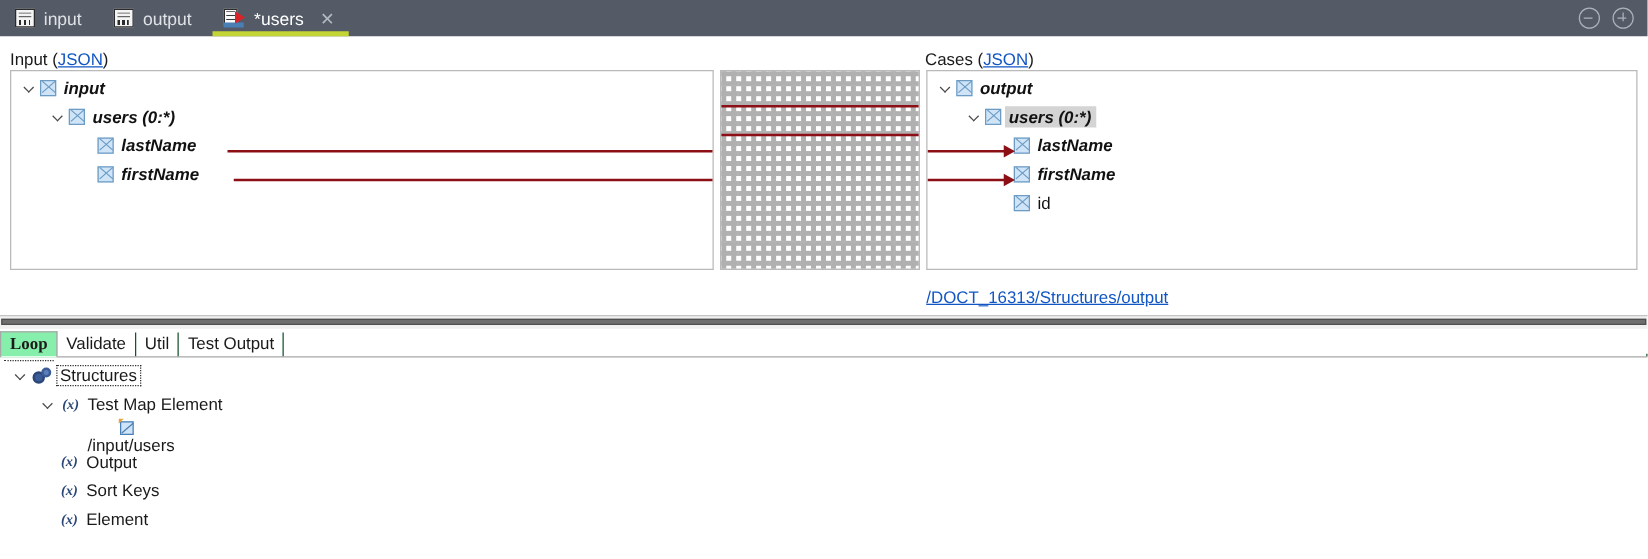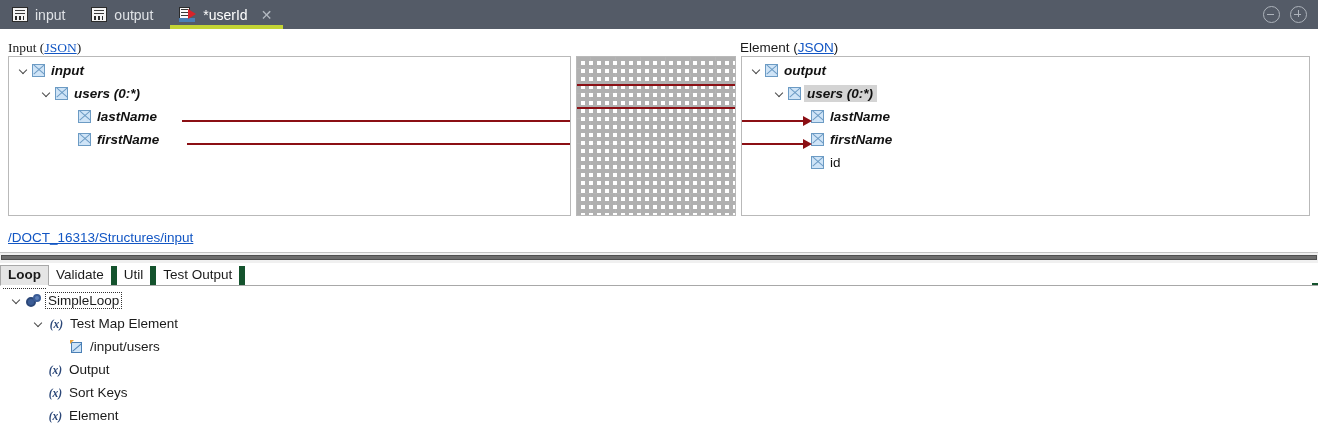--- a/index.html
+++ b/index.html
@@ -285,33 +285,34 @@
     height: 21px;
     display: flex;
     align-items: flex-end;
     border-bottom: 1px solid #a8a8a8;
     box-sizing: border-box;
   }
   .ltab {
     font-size: 13.5px;
     padding: 0 7px 2px 7px;
     line-height: 17px;
-    border-right: 6px solid #14532d;
+    border-right: 1px solid #14532d;
     color: #1a1a1a;
     cursor: pointer;
     white-space: nowrap;
     position: relative;
   }
   .ltab.active {
     font-weight: bold;
     border: 1px solid #a8a8a8;
     border-bottom: 1px solid #ffffff;
-    background: #e5e5e5;
+    background: #86efac;
     margin-bottom: -1px;
     padding-bottom: 2px;
+    font-family: Liberation Serif, serif;
   }
   .ltab.active::after {
     content: "";
     position: absolute;
     left: 2px; right: 2px; bottom: -4px;
     border-bottom: 1px dotted #333;
   }
   .ltab-spacer {
     flex: 1;
     border-bottom: 0;
@@ -403,38 +404,38 @@
     <span class="ic-doc"></span>
     <span class="tab-label">output</span>
   </div>
 
   <div class="tab active">
     <span class="ic-doc-run">
       <span class="page"></span>
         <span class="base"></span>
         <span class="arrow"></span>
     </span>
-    <span class="tab-label">*userId</span>
+    <span class="tab-label">*users</span>
     <span class="tab-close">✕</span>
   </div>
 
   <div class="win-btns">
     <span class="win-btn"></span>
     <span class="win-btn plus"></span>
   </div>
 </div>
 
 <div class="upper">
 
-  <div class="panel-title" style="left:8px; top:11px;font-family:Liberation Serif, serif;">
+  <div class="panel-title" style="left:8px; top:11px;">
     <span>Input (</span><span class="link">JSON</span><span>)</span>
   </div>
 
   <div class="panel-title" style="left:740px; top:11px;">
-    <span>Element (</span><span class="link">JSON</span><span>)</span>
+    <span>Cases (</span><span class="link">JSON</span><span>)</span>
   </div>
 
   <div class="box" style="left:8px; top:27px; width:563px; height:160px;">
 
     <div class="trow" style="left:8px;  top:4px;">
       <span class="twist"></span>
       <span class="sqicon"></span>
       <span class="tlabel">input</span>
     </div>
 
@@ -503,51 +504,51 @@
       <span class="sqicon"></span>
       <span class="tlabel plain">id</span>
     </div>
 
     <div class="connector" style="left:0px; top:63px; width:65px;"></div>
     <div class="arrowhead" style="left:61px; top:59px;"></div>
     <div class="connector" style="left:0px; top:86px; width:65px;"></div>
     <div class="arrowhead" style="left:61px; top:82px;"></div>
   </div>
 
-  <div class="path-link" style="left:8px;   top:201px;">/DOCT_16313/Structures/input</div>
+  <div class="path-link" style="left:741px; top:201px;">/DOCT_16313/Structures/output</div>
 </div>
 
 <div class="sash" style="top:252px;"></div>
 
 <div class="lowtabs" style="top:265px;">
   <div class="ltab active">Loop</div>
   <div class="ltab">Validate</div>
   <div class="ltab">Util</div>
   <div class="ltab">Test Output</div>
   <div class="ltab ltab-spacer"></div>
 </div>
 
 <div>
 
   <div class="lrow focus" style="left:10px; top:289px;">
     <span class="twist"></span>
     <span class="ic-gears">
       <span class="g g1"></span>
         <span class="g g2"></span>
     </span>
-    <span class="lname">SimpleLoop</span>
+    <span class="lname">Structures</span>
   </div>
 
   <div class="lrow" style="left:32px; top:312px;">
     <span class="twist"></span>
     <span class="ic-fx">(x)</span>
     <span class="lname">Test Map Element</span>
   </div>
 
-  <div class="lrow" style="left:70px; top:335px;">
+  <div class="lrow" style="left:70px; top:335px;flex-direction:column;">
     <span class="ic-mapel">
       <span class="sq"></span>
         <span class="tick"></span>
     </span>
     <span class="lname">/input/users</span>
   </div>
 
   <div class="lrow" style="left:47px; top:358px;">
     <span class="ic-fx">(x)</span>
     <span class="lname">Output</span>

